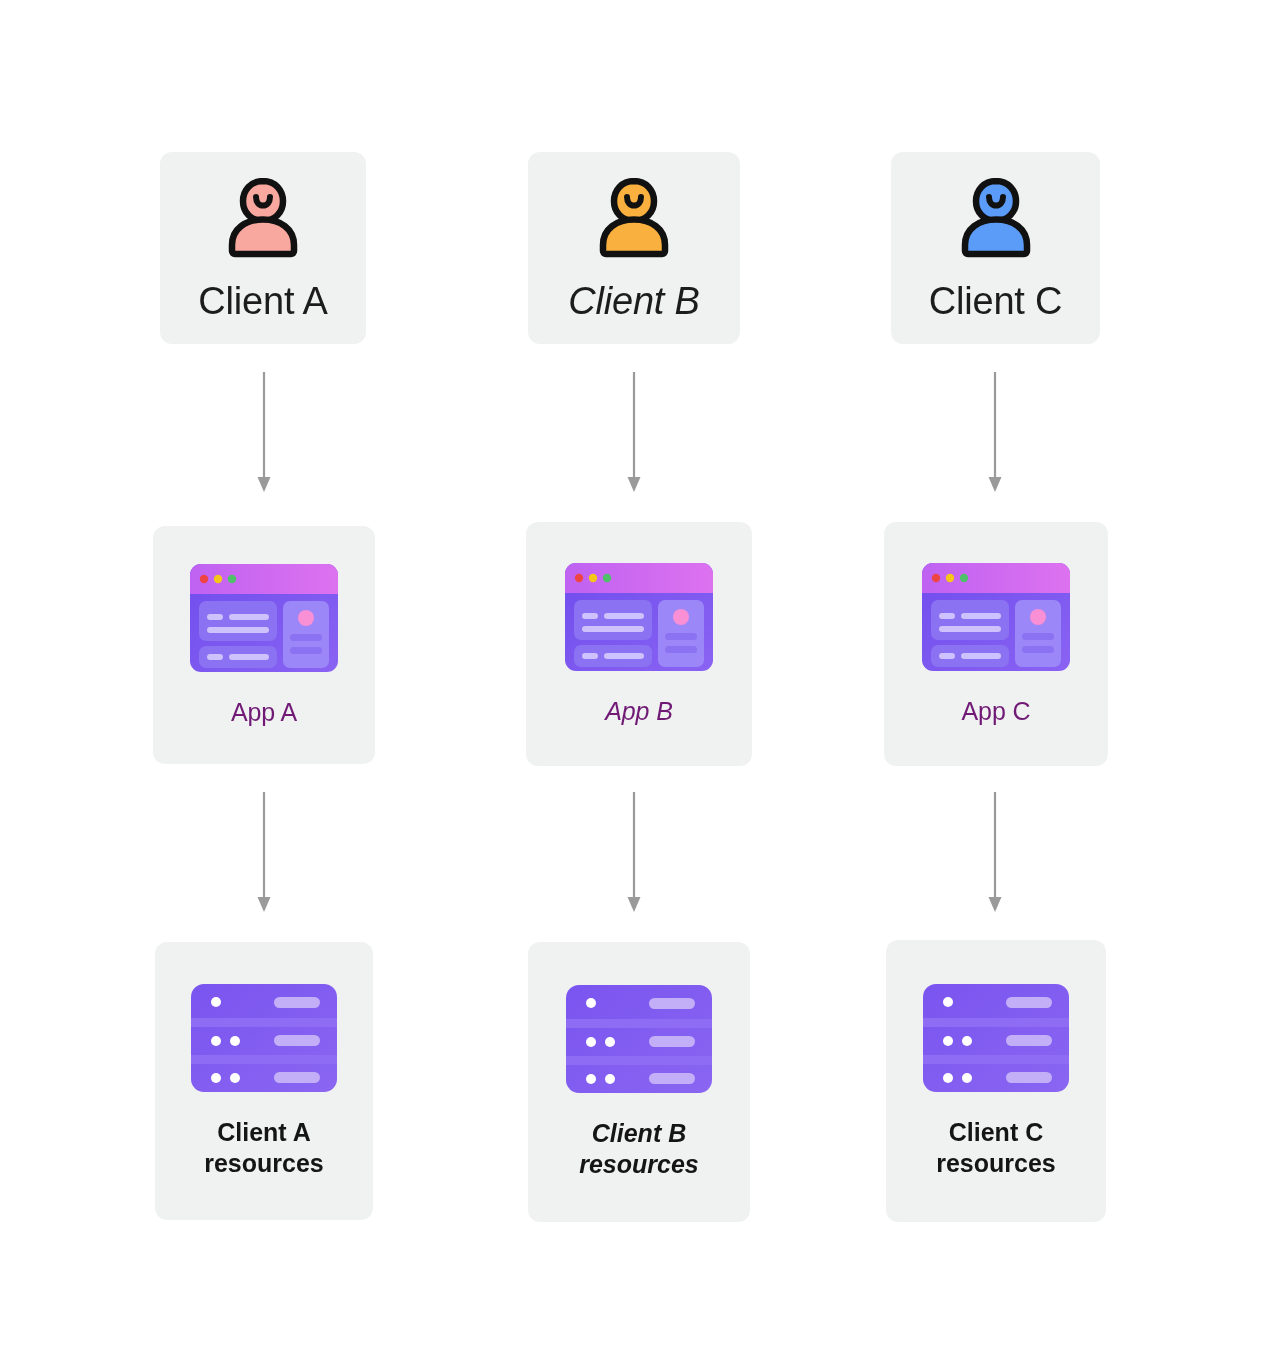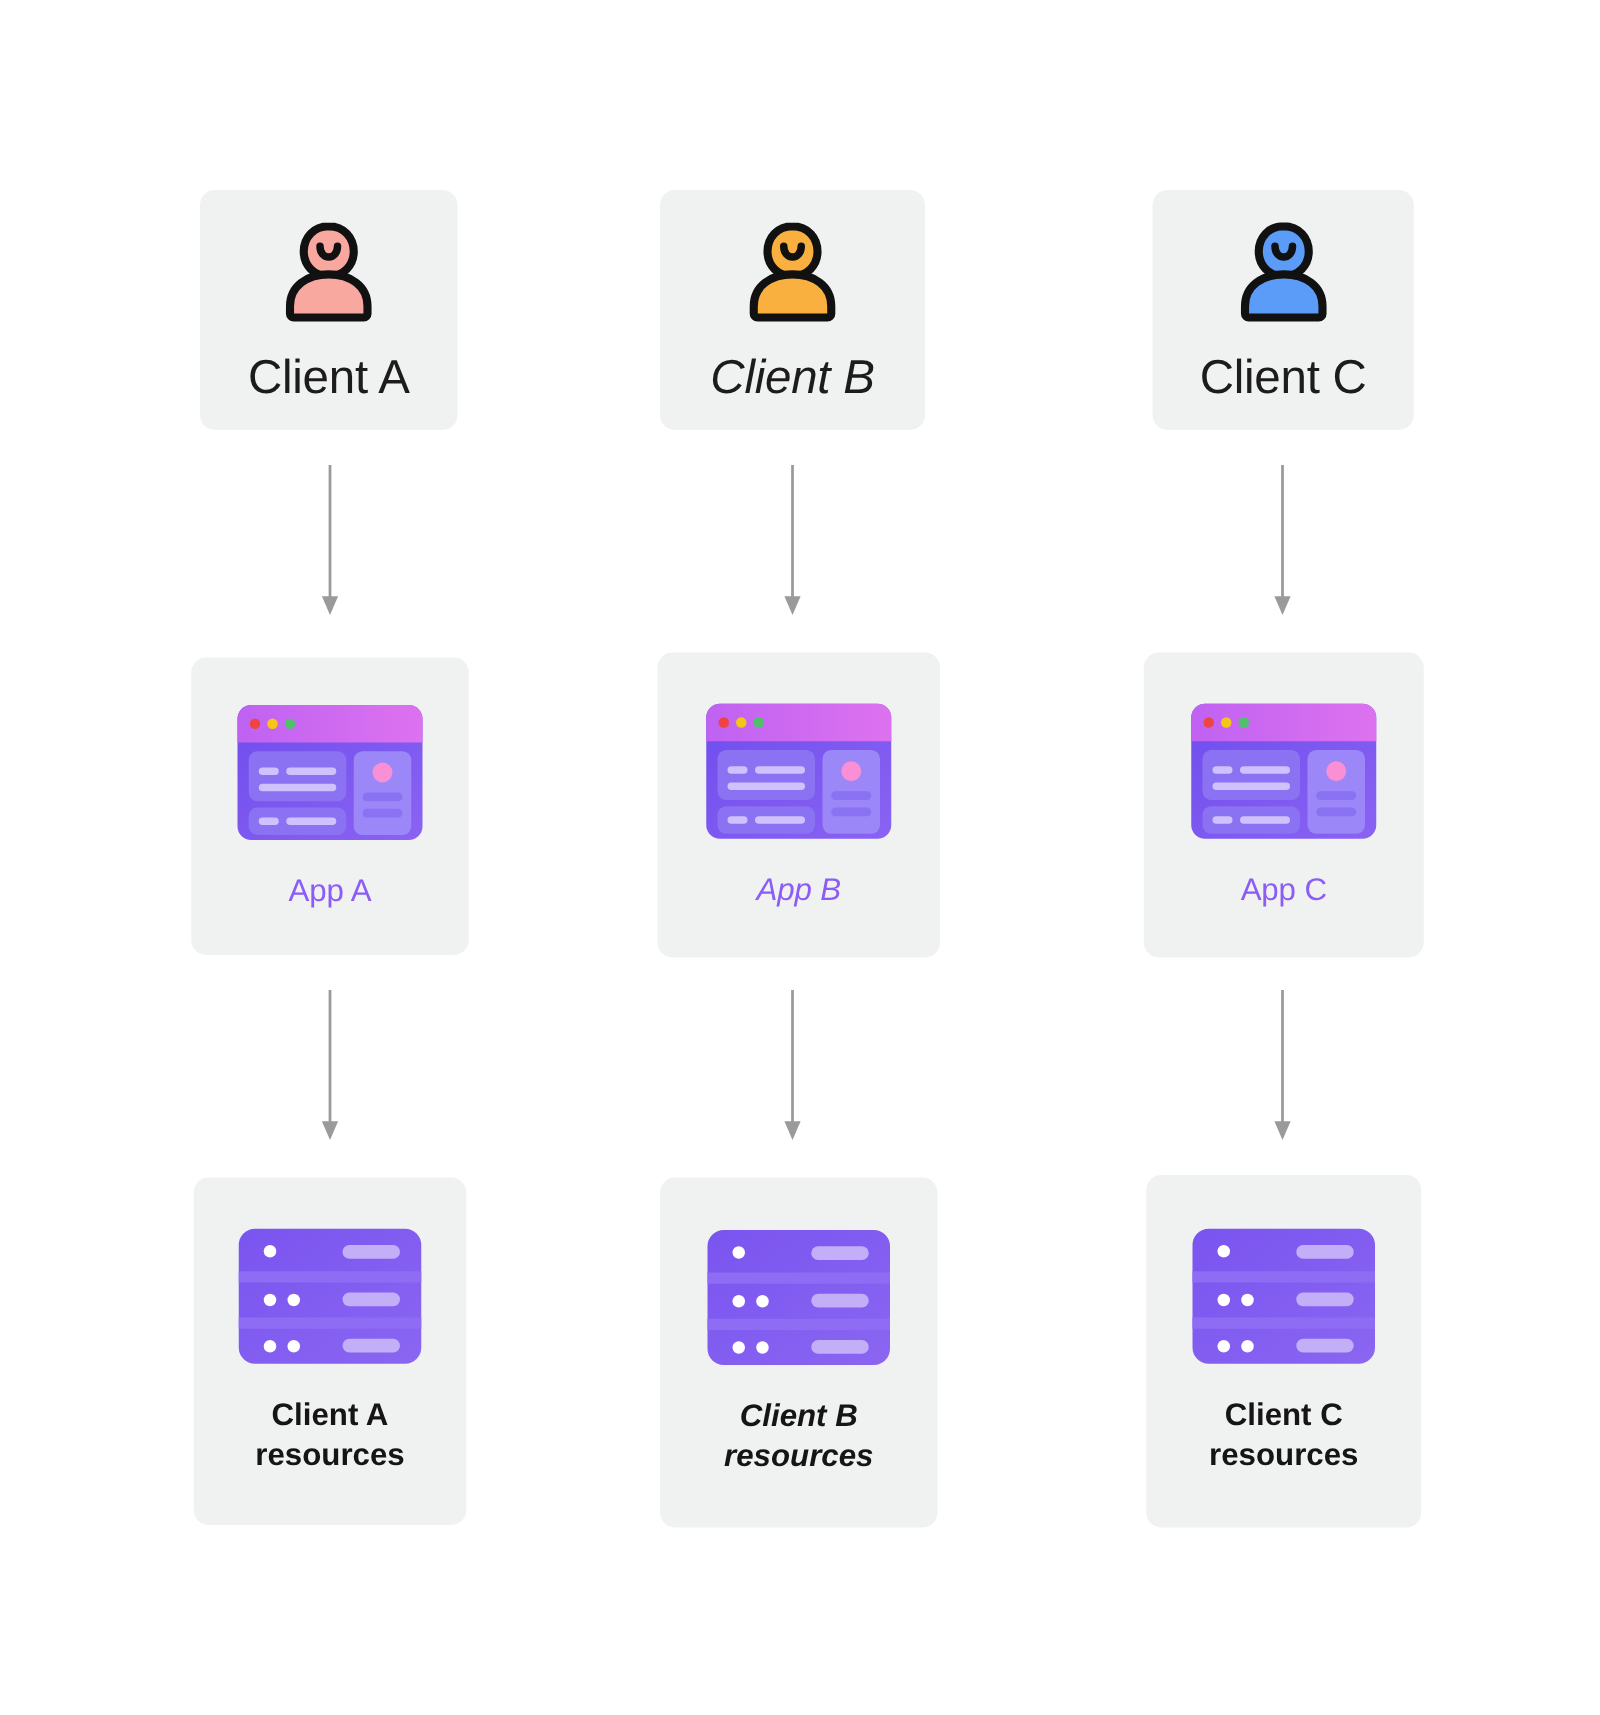--- a/index.html
+++ b/index.html
@@ -33,21 +33,21 @@
   }
 
   .col {
     position: absolute;
     top: 0;
     width: 360px;
     height: 1372px;
   }
   .col-0 { left: 85px; }
   .col-1 { left: 460px; font-style: italic; }
-  .col-2 { left: 847px; }
+  .col-2 { left: 816px; }
 
   
   .card {
     position: absolute;
     background: #f0f1f1;
     border-radius: 12px;
     box-sizing: border-box;
     display: flex;
     flex-direction: column;
     align-items: center;
@@ -90,21 +90,21 @@
     line-height: 1.1;
     color: #1c1c1c;
     margin-top: 18px;
     text-align: center;
   }
   .label-app {
     font-size: 25px;
     font-weight: 400;
     letter-spacing: -0.1px;
     line-height: 1.1;
-    color: #8b5cf6;
+    color: #701a75;
     margin-top: 22px;
     text-align: center;
   }
   .label-res {
     font-size: 25px;
     font-weight: 700;
     line-height: 1.25;
     color: #151515;
     margin-top: 20px;
     text-align: center;

